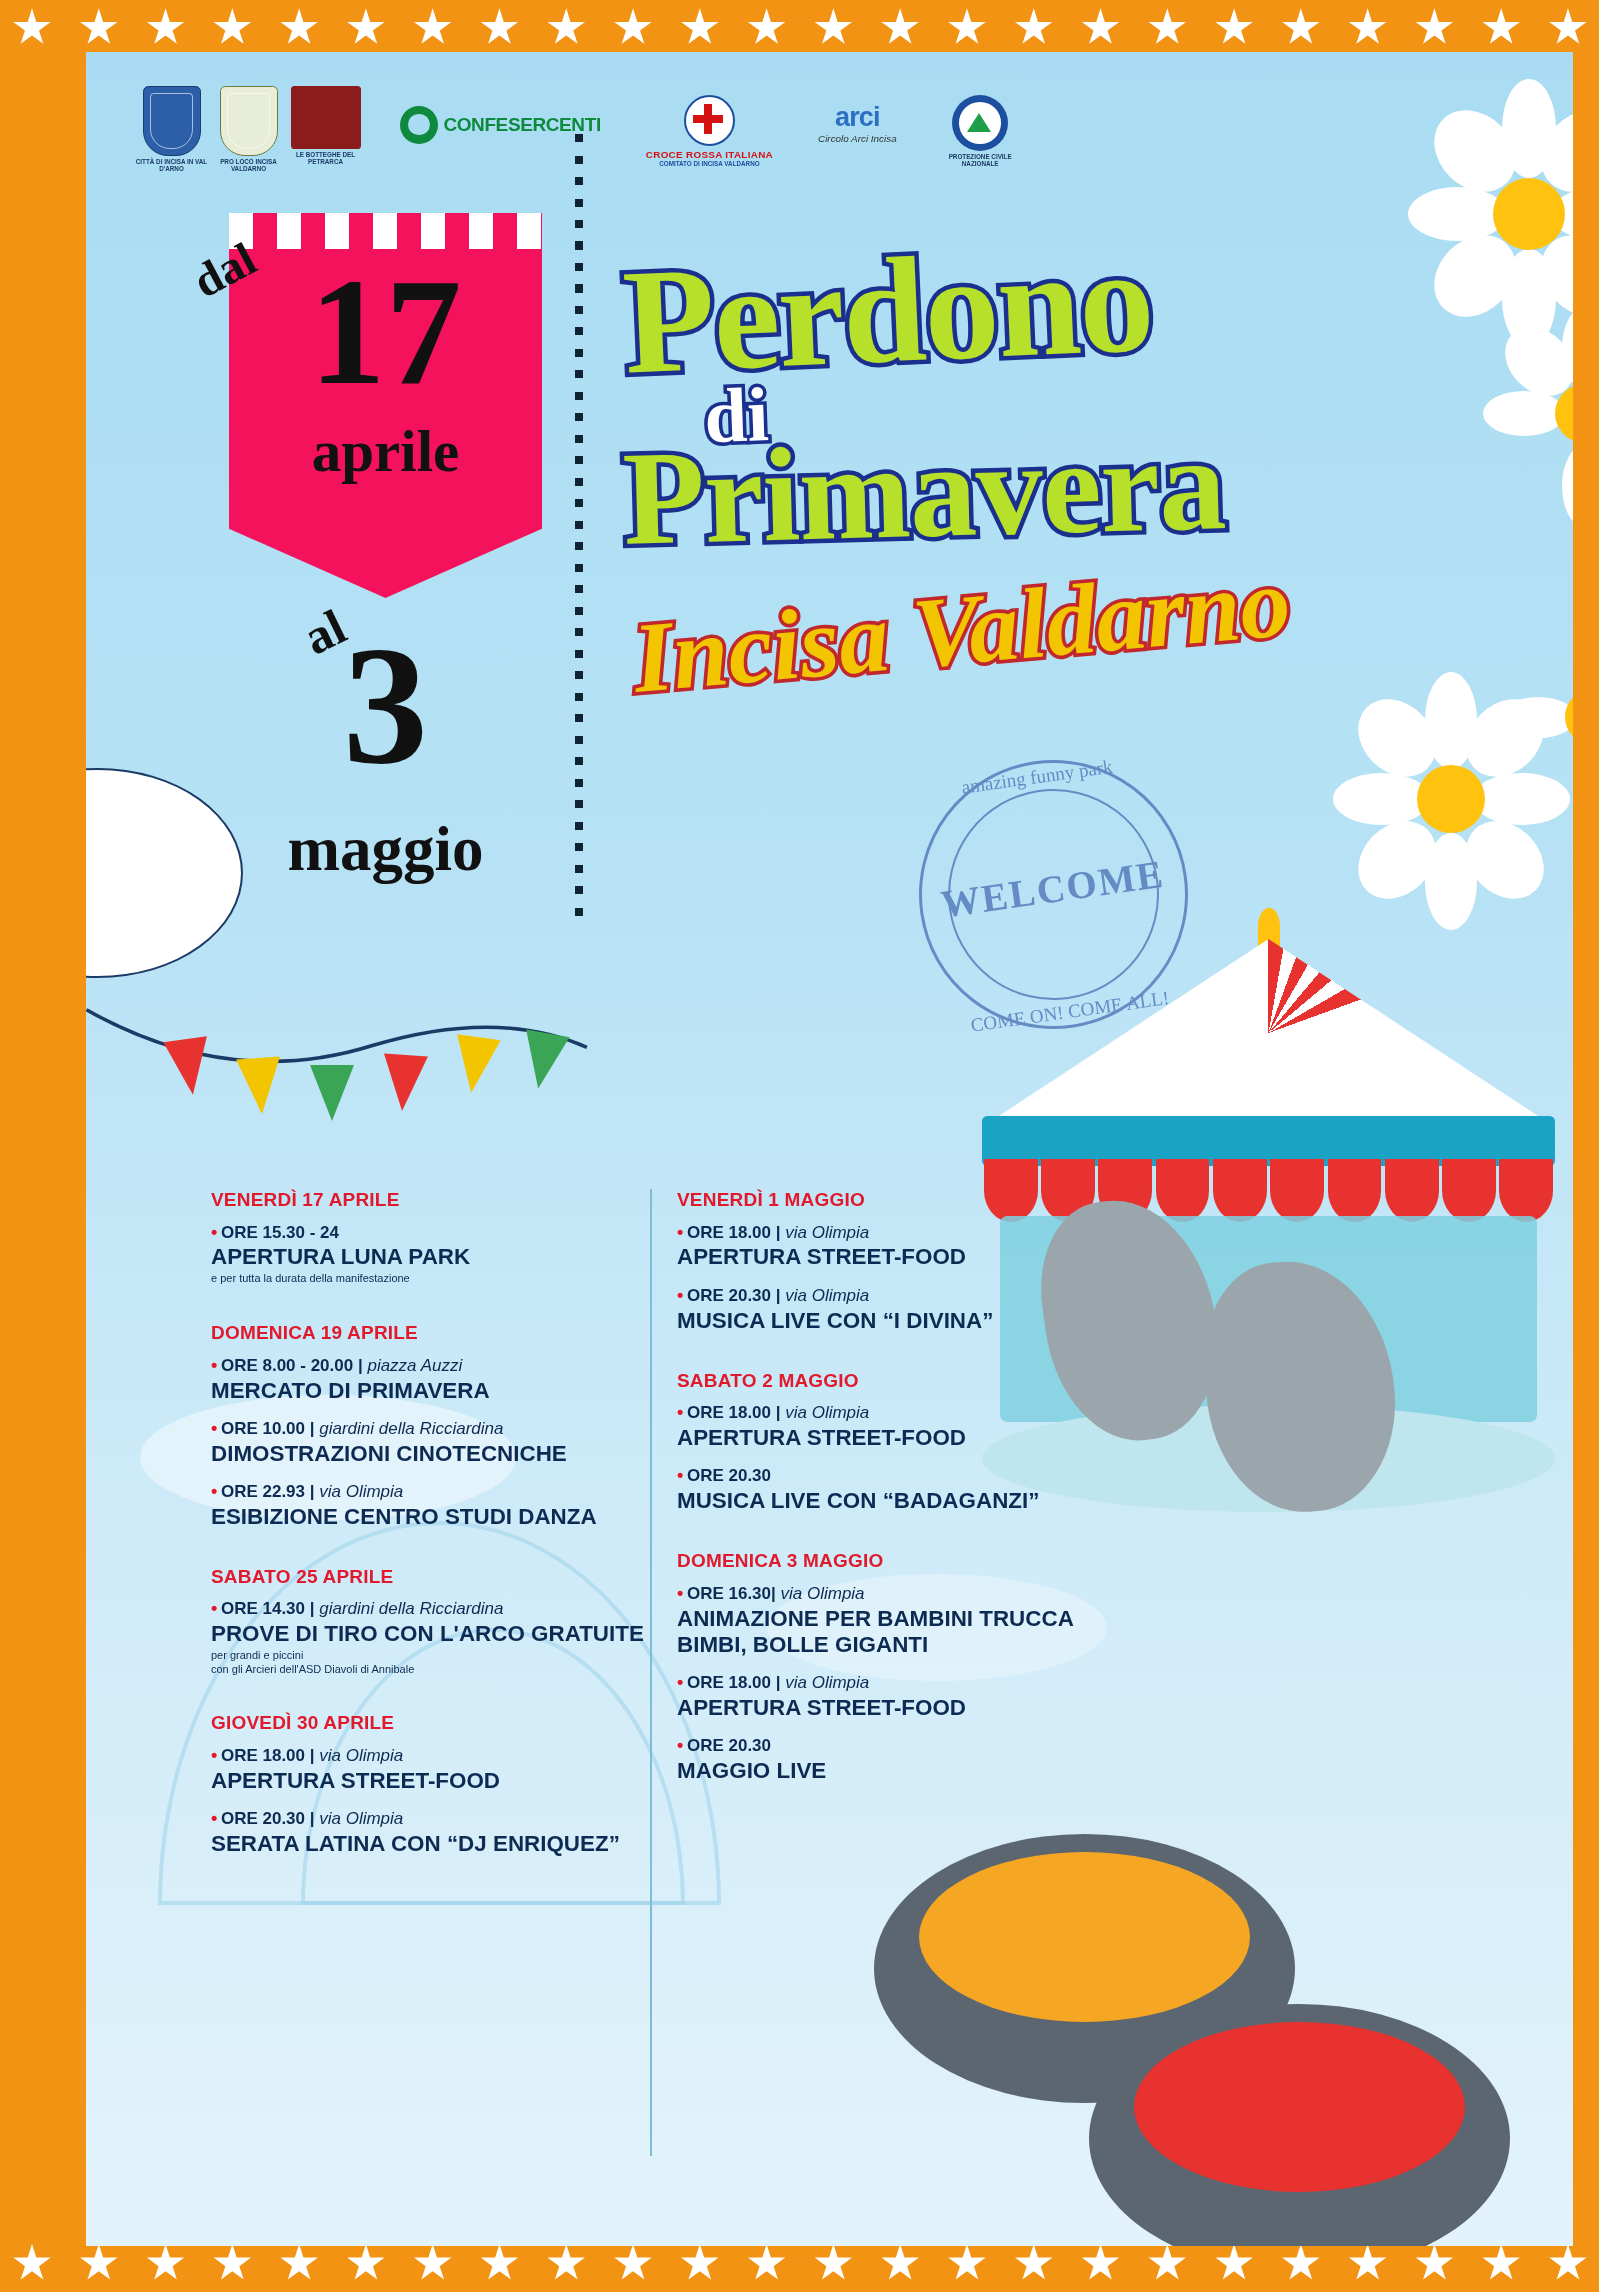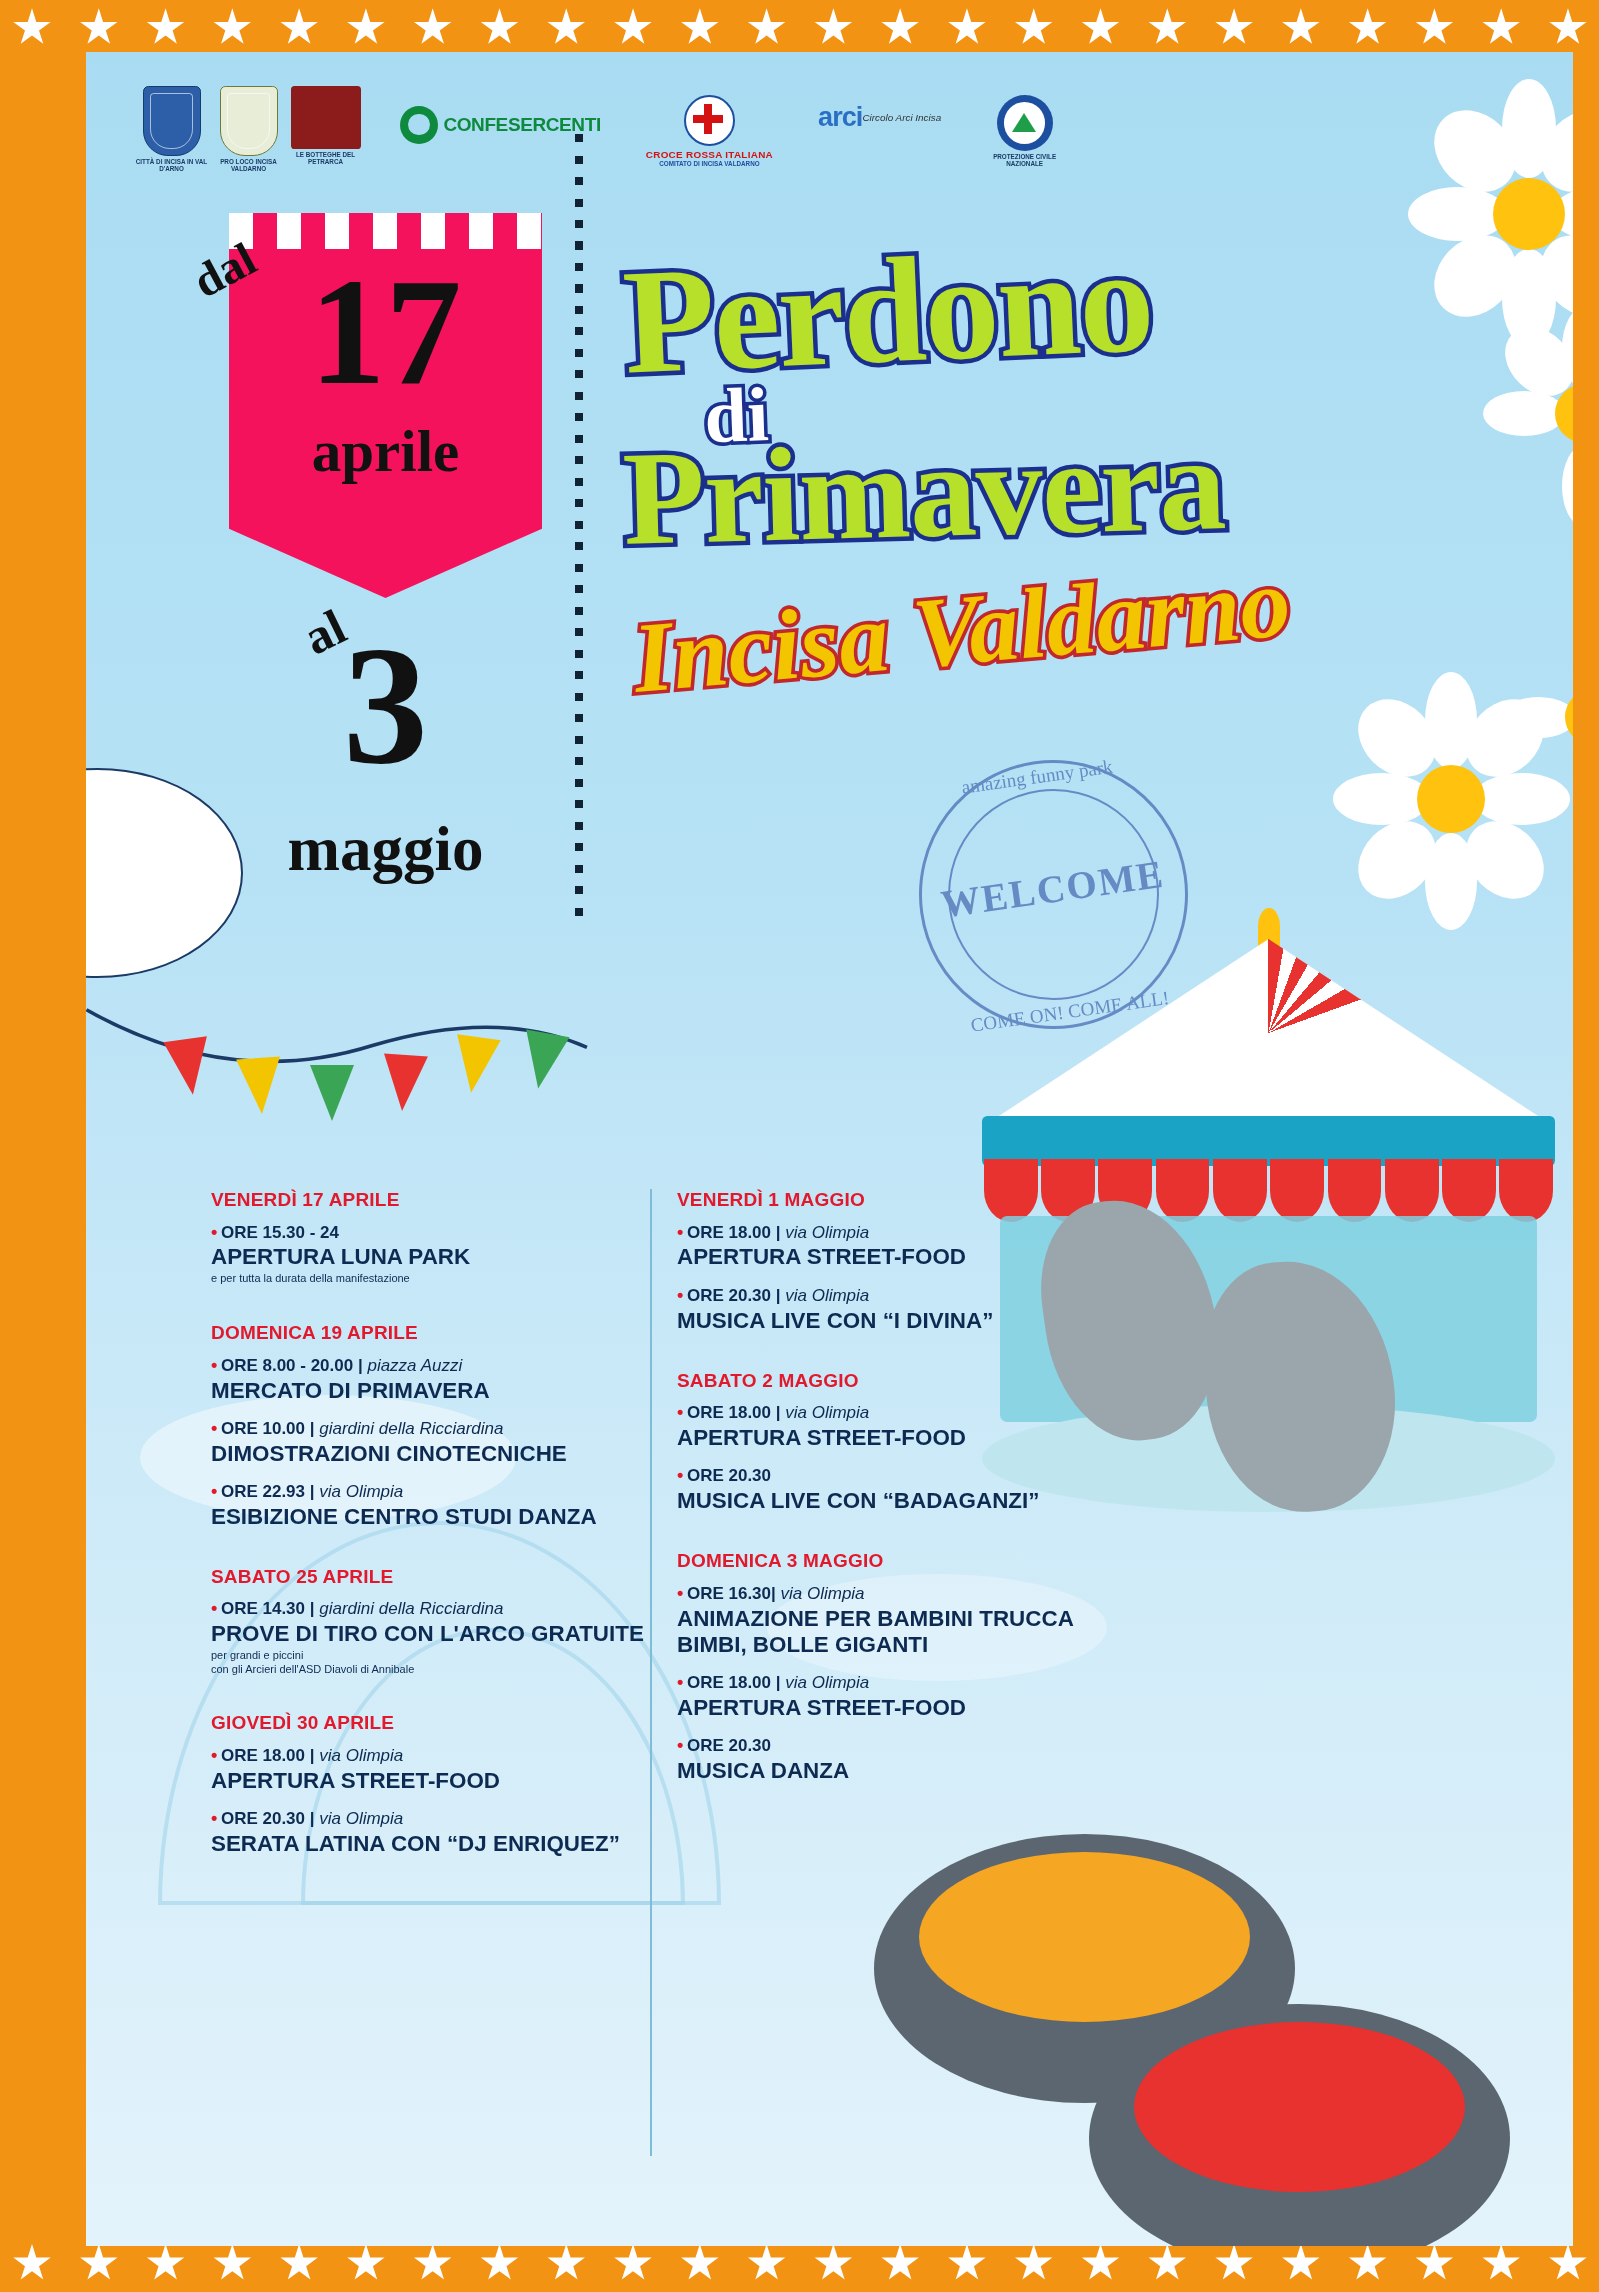--- a/index.html
+++ b/index.html
@@ -46,21 +46,21 @@
   .conf-text{font-weight:bold;font-size:19px;color:#0e8a3f;letter-spacing:-0.4px;}
 
   .cross-wrap{display:flex;flex-direction:column;align-items:center;}
   .cross-circle{width:47px;height:47px;border-radius:50%;border:2.7px solid #1d4fa0;position:relative;background:#fff;}
   .cross-circle:before,.cross-circle:after{content:"";position:absolute;background:#d41212;}
   .cross-circle:before{left:18px;top:7.2px;width:8px;height:29.6px;}
   .cross-circle:after{left:7.2px;top:18px;width:29.6px;height:8px;}
   .cross-t1{font-size:9.9px;font-weight:bold;color:#d41212;margin-top:2.7px;letter-spacing:0.3px;}
   .cross-t2{font-size:6.3px;font-weight:bold;color:#1d4fa0;}
 
-  .arci-wrap{display:flex;flex-direction:row;align-items:center;}
+  .arci-wrap{display:flex;flex-direction:column;align-items:center;}
   .arci-mark{font-size:27px;font-weight:bold;color:#2b6fc4;letter-spacing:-0.9px;}
   .arci-sub{font-size:9.9px;color:#333;line-height:1.15;text-align:center;font-style:italic;}
 
   .pc-circle{width:56px;height:56px;border-radius:50%;background:#1d4fa0;position:relative;}
   .pc-circle .pc-in{position:absolute;inset:7.2px;border-radius:50%;background:#fff;}
   .pc-circle .pc-tri{position:absolute;left:15px;top:18px;width:0;height:0;border-left:12.5px solid transparent;border-right:12.5px solid transparent;border-bottom:19.7px solid #1f9e4a;}
 
   
   .dots-vert{position:absolute;left:489px;top:82px;width:8px;height:788px;
     background-image:repeating-linear-gradient(to bottom,#123 0 8px,transparent 8px 21.5px);}
@@ -408,17 +408,17 @@
     <p class="ev">APERTURA STREET-FOOD</p>
     <p class="ora"><span class="bullet">•</span><span>ORE 20.30</span></p>
     <p class="ev">MUSICA LIVE CON “BADAGANZI”</p>
 
     <h2 class="day mt">DOMENICA 3 MAGGIO</h2>
     <p class="ora"><span class="bullet">•</span><span>ORE 16.30</span>| <span class="place">via Olimpia</span></p>
     <p class="ev">ANIMAZIONE PER BAMBINI TRUCCA BIMBI, BOLLE GIGANTI</p>
     <p class="ora"><span class="bullet">•</span><span>ORE 18.00</span> | <span class="place">via Olimpia</span></p>
     <p class="ev">APERTURA STREET-FOOD</p>
     <p class="ora"><span class="bullet">•</span><span>ORE 20.30</span></p>
-    <p class="ev">MUSICA DANZA</p>
+    <p class="ev">MAGGIO LIVE</p>
   </div>
 
 </div>
 
 
 </body></html>

